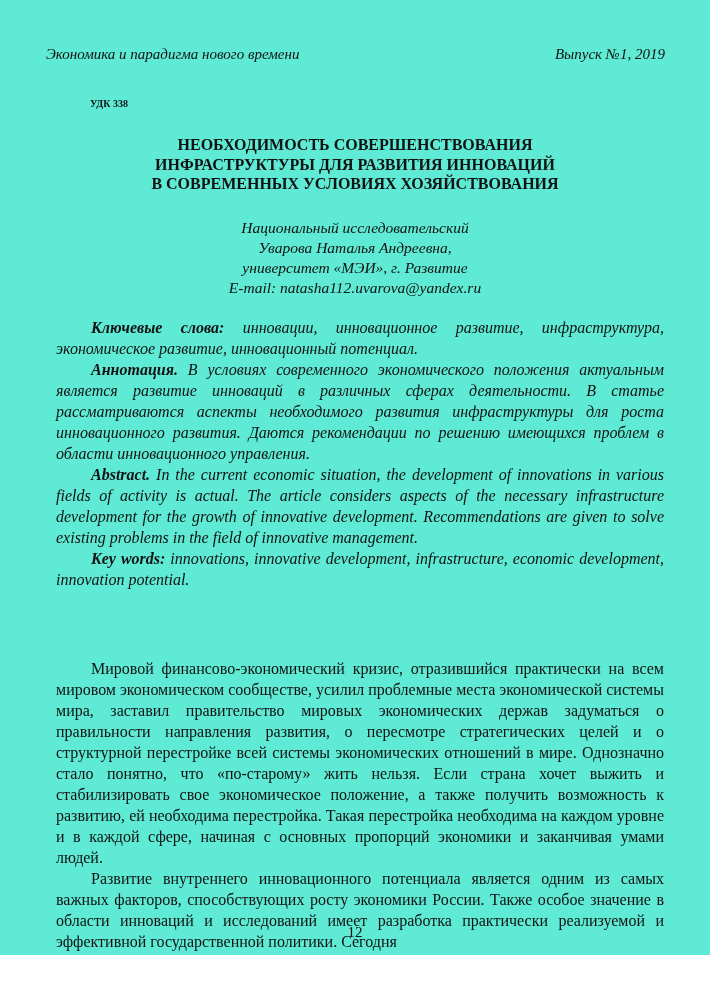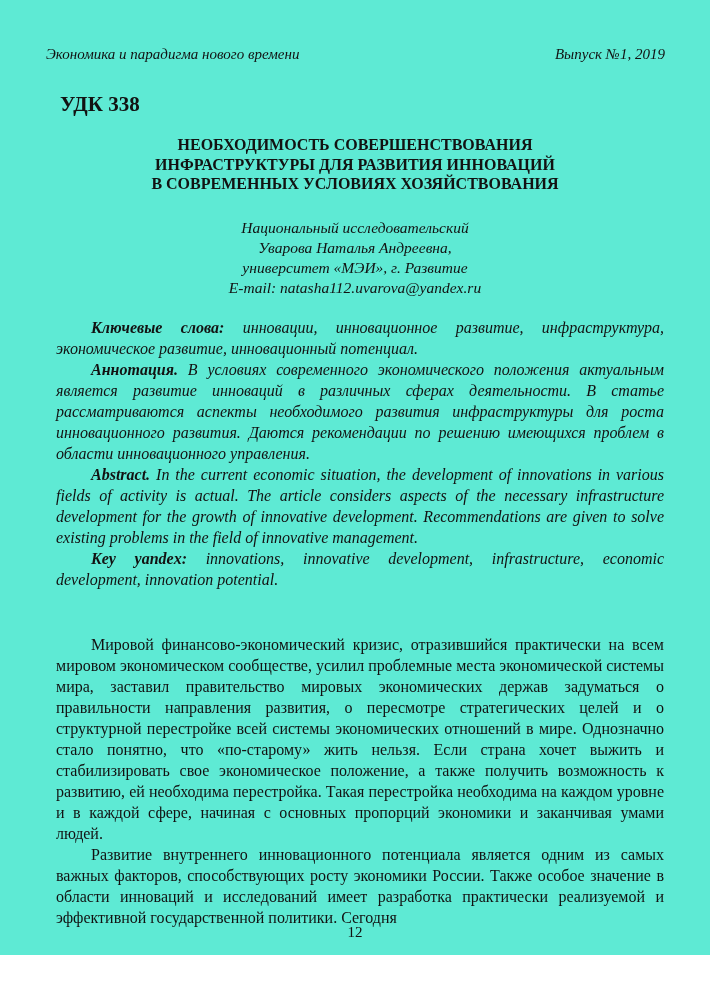--- a/index.html
+++ b/index.html
@@ -23,22 +23,22 @@
     display: flex;
     justify-content: space-between;
     align-items: baseline;
     padding: 46px 45px 0 46px;
     font-size: 15px;
     font-style: italic;
     line-height: 16px;
   }
   
   .udc {
-    margin: 34px 0 0 60px;
-    font-size: 21px;
+    margin: 34px 0 0 90px;
+    font-size: 10px;
     font-weight: bold;
     line-height: 16px;
   }
   
   .article-title {
     margin-top: 23px;
     text-align: center;
     font-size: 16px;
     font-weight: bold;
     line-height: 19.5px;
@@ -65,21 +65,21 @@
   }
   .abstract-block {
     margin-top: 19px;
     font-style: italic;
   }
   .para-label {
     font-weight: bold;
     font-style: italic;
   }
   .body-block {
-    margin-top: 44px;
+    margin-top: 68px;
     font-style: normal;
   }
   
   .page-footer {
     position: absolute;
     left: 0;
     right: 0;
     top: 924px;
     text-align: center;
     font-size: 15px;
@@ -110,21 +110,21 @@
     <div>университет «МЭИ», г. Развитие</div>
     <div>E-mail: natasha112.uvarova@yandex.ru</div>
   </div>
 
   <div class="content">
 
     <div class="abstract-block">
       <p><span class="para-label">Ключевые слова:</span> <span>инновации, инновационное развитие, инфраструктура, экономическое развитие, инновационный потенциал.</span></p>
       <p><span class="para-label">Аннотация.</span> <span>В условиях современного экономического положения актуальным является развитие инноваций в различных сферах деятельности. В статье рассматриваются аспекты необходимого развития инфраструктуры для роста инновационного развития. Даются рекомендации по решению имеющихся проблем в области инновационного управления.</span></p>
       <p><span class="para-label">Abstract.</span> <span>In the current economic situation, the development of innovations in various fields of activity is actual. The article considers aspects of the necessary infrastructure development for the growth of innovative development. Recommendations are given to solve existing problems in the field of innovative management.</span></p>
-      <p><span class="para-label">Key yandex:</span> <span>innovations, innovative development, infrastructure, economic development, innovation potential.</span></p>
+      <p><span class="para-label">Key words:</span> <span>innovations, innovative development, infrastructure, economic development, innovation potential.</span></p>
     </div>
 
     <div class="body-block">
       <p>Мировой финансово-экономический кризис, отразившийся практически на всем мировом экономическом сообществе, усилил проблемные места экономической системы мира, заставил правительство мировых экономических держав задуматься о правильности направления развития, о пересмотре стратегических целей и о структурной перестройке всей системы экономических отношений в мире. Однозначно стало понятно, что «по-старому» жить нельзя. Если страна хочет выжить и стабилизировать свое экономическое положение, а также получить возможность к развитию, ей необходима перестройка. Такая перестройка необходима на каждом уровне и в каждой сфере, начиная с основных пропорций экономики и заканчивая умами людей.</p>
       <p>Развитие внутреннего инновационного потенциала является одним из самых важных факторов, способствующих росту экономики России. Также особое значение в области инноваций и исследований имеет разработка практически реализуемой и эффективной государственной политики. Сегодня</p>
     </div>
 
   </div>
 
   <div class="page-footer">12</div>

